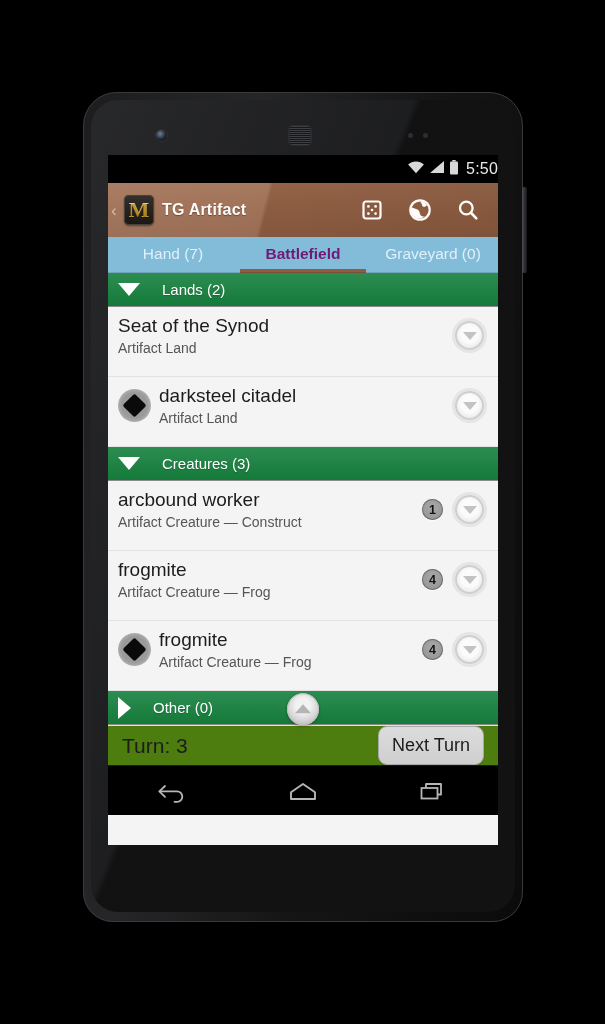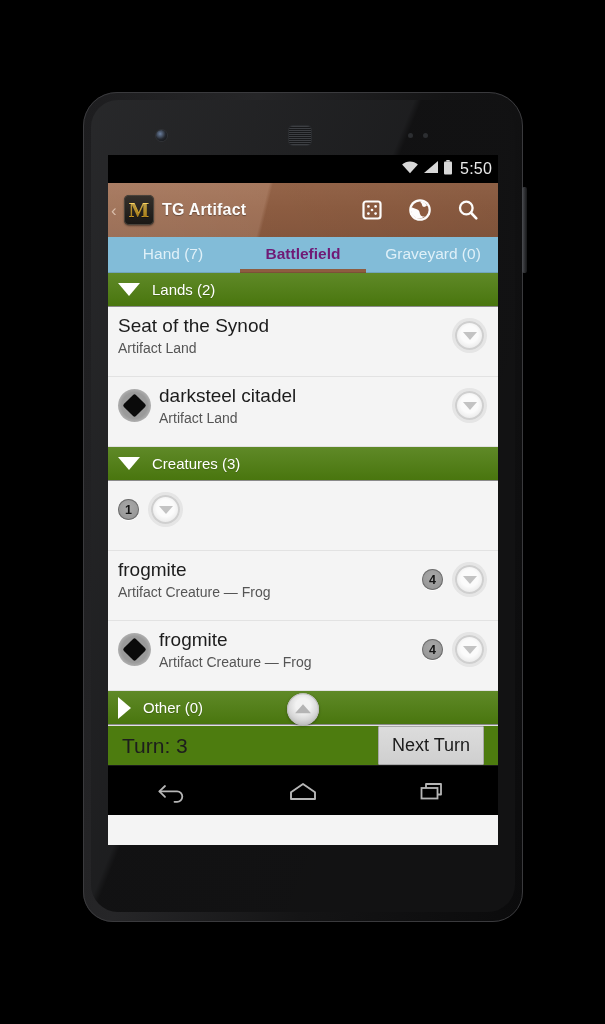--- a/index.html
+++ b/index.html
@@ -74,21 +74,21 @@
     left: 25px; top: 63px;
     width: 390px; height: 690px;
     background: #f4f4f4;
     overflow: hidden;
   }
 
   
   #status-bar {
     height: 28px; background: #000;
     display: flex; align-items: center; justify-content: flex-end;
-    padding-right: 6px; gap: 4px;
+    padding-right: 0; gap: 4px;
   }
   #status-bar .sb-icon { display: block; }
   #status-clock {
     color: #e9e9e9; font-size: 16px; letter-spacing: .2px;
     margin-left: 3px; font-family: "Liberation Sans", sans-serif;
   }
 
   
   #action-bar {
     position: relative;
@@ -153,22 +153,22 @@
     height: 4px; background: #8e5c40;
   }
   #tab-bar::after {
     content:""; position:absolute; left:0; right:0; bottom:0;
     height:1px; background: rgba(0,0,0,.12);
   }
 
   
   #card-list { background: #f4f4f4; }
   .section-header {
-    height: 34px; background: #4d7c0f;
-    display: flex; align-items: center; gap: 12px;
+    height: 34px; background: #15803d;
+    display: flex; align-items: center; gap: 22px;
     padding-left: 10px; position: relative;
     border-bottom: 1px solid #8a8a8a;
   }
   .section-header::before {
     content:""; position:absolute; inset:0;
     background: linear-gradient(180deg, rgba(255,255,255,.10), rgba(0,0,0,.05));
     pointer-events:none;
   }
   .sec-tri { position: relative; z-index: 2; width: 0; height: 0; }
   .sec-tri.expanded {
@@ -250,21 +250,21 @@
     height: 40px; background: #4d7c0f;
     display: flex; align-items: center; justify-content: space-between;
     padding: 0 14px 0 14px;
     border-top: 1px solid #e2e2e2;
   }
   #turn-label { font-size: 21px; color: #1d1d1d; }
   #next-turn-button {
     background: linear-gradient(180deg,#dcdcdc,#cfcfcf);
     border: 1px solid #a8a8a8;
     color: #1b1b1b; font-size: 18px;
-    padding: 8px 13px; border-radius: 1px;
+    padding: 8px 13px; border-radius: 9px;
     box-shadow: 0 1px 1px rgba(0,0,0,.15);
     font-family: "Liberation Sans", sans-serif;
     cursor: pointer;
   }
 
   
   #nav-bar {
     height: 50px; background: #000;
     display: flex; align-items: center; justify-content: space-around;
     border-top: 1px solid #1a1a1a;
@@ -377,20 +377,24 @@
             <i></i>
           </div>
       </div>
 
       <div class="section-header">
         <span class="sec-tri expanded"></span>
         <span class="sec-label">Creatures (3)</span>
       </div>
 
       <div class="card-row">
+        <div class="card-text">
+          <div class="card-name">arcbound worker</div>
+          <div class="card-type">Artifact Creature  — Construct</div>
+        </div>
         <div class="count-badge">1</div>
         <div class="expand-btn">
             <i></i>
           </div>
       </div>
 
       <div class="card-row">
         <div class="card-text">
           <div class="card-name">frogmite</div>
           <div class="card-type">Artifact Creature  — Frog</div>

